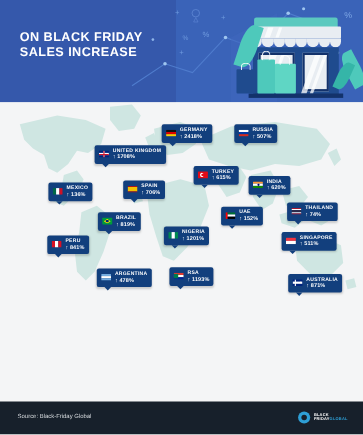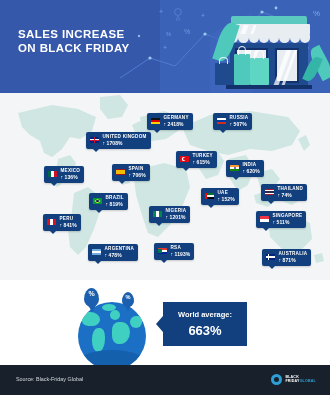--- a/index.html
+++ b/index.html
@@ -169,22 +169,22 @@
       <text x="313" y="16" fill="#7fa8e6" font-size="8" font-family="Liberation Sans, sans-serif">%</text>
       <circle cx="178" cy="12" r="3.4" fill="none" stroke="#5b84d2" stroke-width="0.8"></circle>
       <circle cx="245" cy="44" r="1.4" fill="#9fc6f0"></circle>
       <circle cx="276" cy="8" r="1.4" fill="#9fc6f0"></circle>
       <circle cx="307" cy="48" r="1.4" fill="#9fc6f0"></circle>
       <circle cx="139" cy="36" r="1.2" fill="#8fb6ea"></circle>
       <path d="M176 20 l2 -4 l2 4 z" fill="none" stroke="#5b84d2" stroke-width="0.6"></path>
     </svg>
 
     <div class="title-wrap">
+      <div class="title-line">ON BLACK FRIDAY</div>
       <div class="title-line">SALES INCREASE</div>
-      <div class="title-line">ON BLACK FRIDAY</div>
     </div>
 
     <div class="shop">
       <div class="shop-awning-top"></div>
       <div class="shop-awning">
         <div class="gleam" style="left:14px;top:1px;width:5px;height:9px;"></div>
         <div class="gleam" style="left:24px;top:1px;width:3px;height:9px;"></div>
       </div>
       <div class="scallop">
         <span style="left:0;"></span>
@@ -446,44 +446,20 @@
         <span class="stv" style="left:1.8px;width:1.1px;background:#ffffff;"></span>
         <span style="position:absolute;right:1px;top:2px;width:1.4px;height:1.4px;background:#ffffff;border-radius:50%;"></span>
       </span>
       <span class="txt">
         <span class="cname">AUSTRALIA</span>
         <span class="cval">↑ 871%</span>
       </span>
     </div>
   </div>
 
-  <div class="bottom">
-    <div class="globe-wrap">
-      <div class="pin pin1">
-        <span class="pc">%</span>
-      </div>
-      <div class="pin pin2">
-        <span class="pc">%</span>
-      </div>
-      <div class="globe">
-        <div class="globe-land" style="left:4px;top:10px;width:18px;height:14px;border-radius:40% 60% 50% 40%;"></div>
-        <div class="globe-land" style="left:14px;top:26px;width:13px;height:24px;border-radius:50% 40% 60% 50%;"></div>
-        <div class="globe-land" style="left:32px;top:8px;width:10px;height:10px;border-radius:50%;"></div>
-        <div class="globe-land" style="left:34px;top:20px;width:18px;height:22px;border-radius:40% 50% 60% 40%;"></div>
-        <div class="globe-land" style="left:52px;top:14px;width:12px;height:12px;border-radius:50% 40% 50% 50%;"></div>
-        <div class="globe-land" style="left:24px;top:2px;width:14px;height:7px;border-radius:50%;"></div>
-        <div class="globe-shade"></div>
-      </div>
-    </div>
-
-    <div class="avg-box">
-      <div class="avg-label">World average:</div>
-      <div class="avg-value">663%</div>
-    </div>
-  </div>
 
   <div class="footer">
     <div class="src">Source: Black-Friday Global</div>
     <div class="logo">
       <div class="logo-mark"></div>
       <div class="logo-txt">
         <span class="logo-l1">BLACK</span>
         <span class="logo-l2"><span>FRIDAY</span><i>GLOBAL</i></span>
       </div>
     </div>

